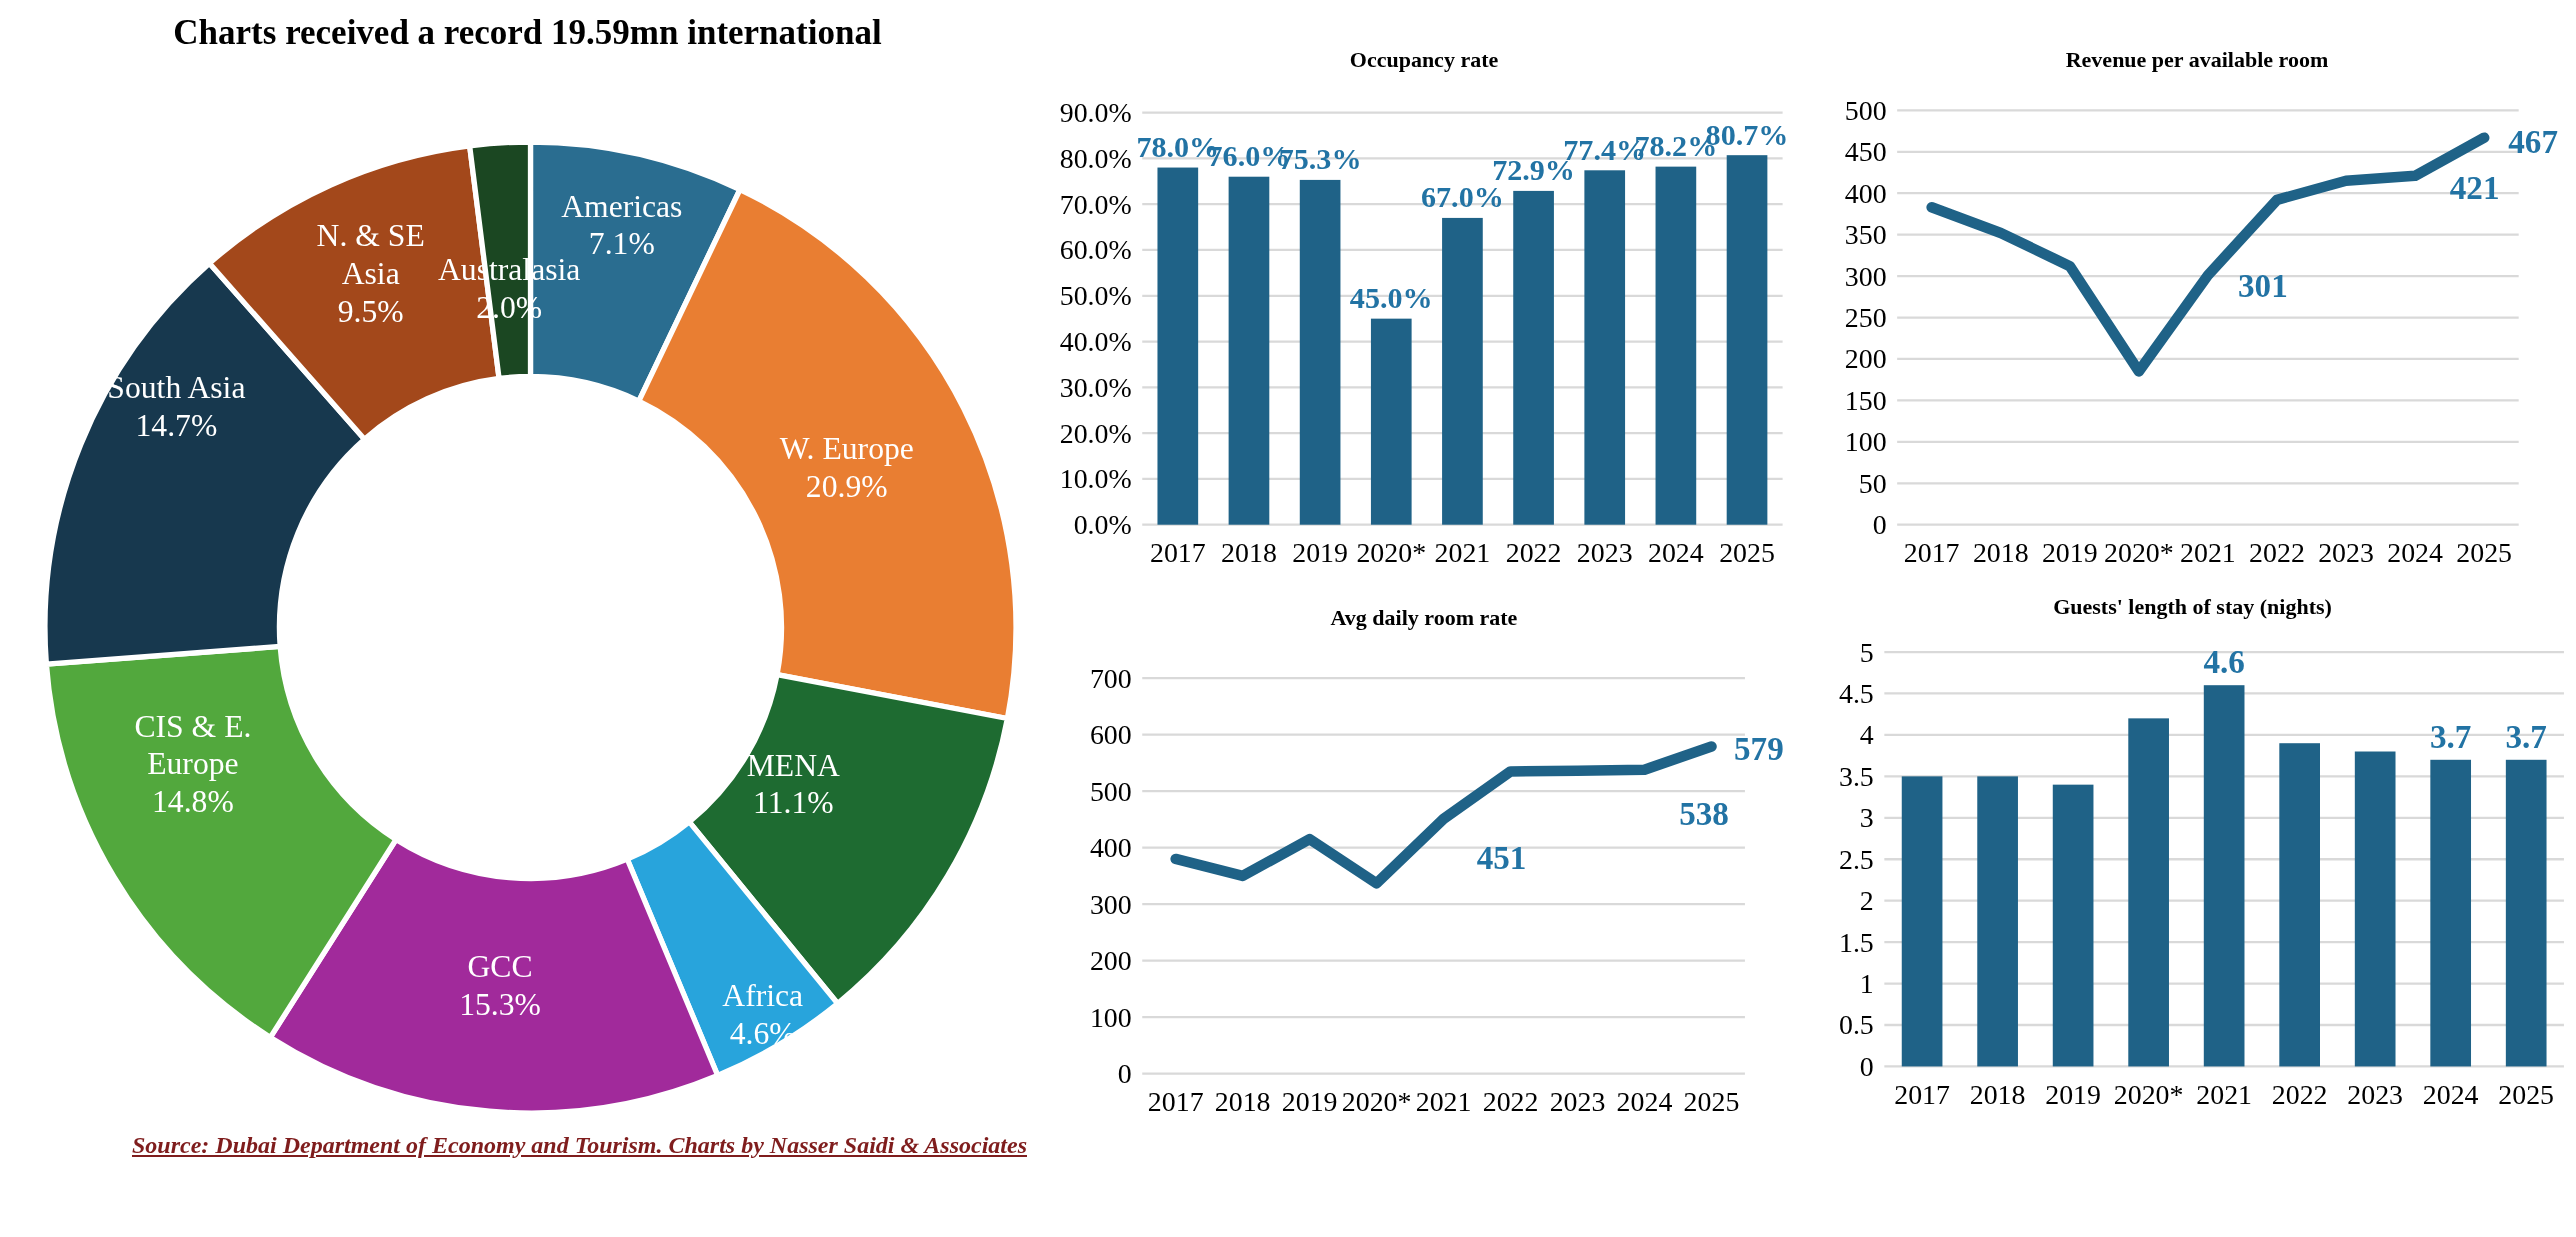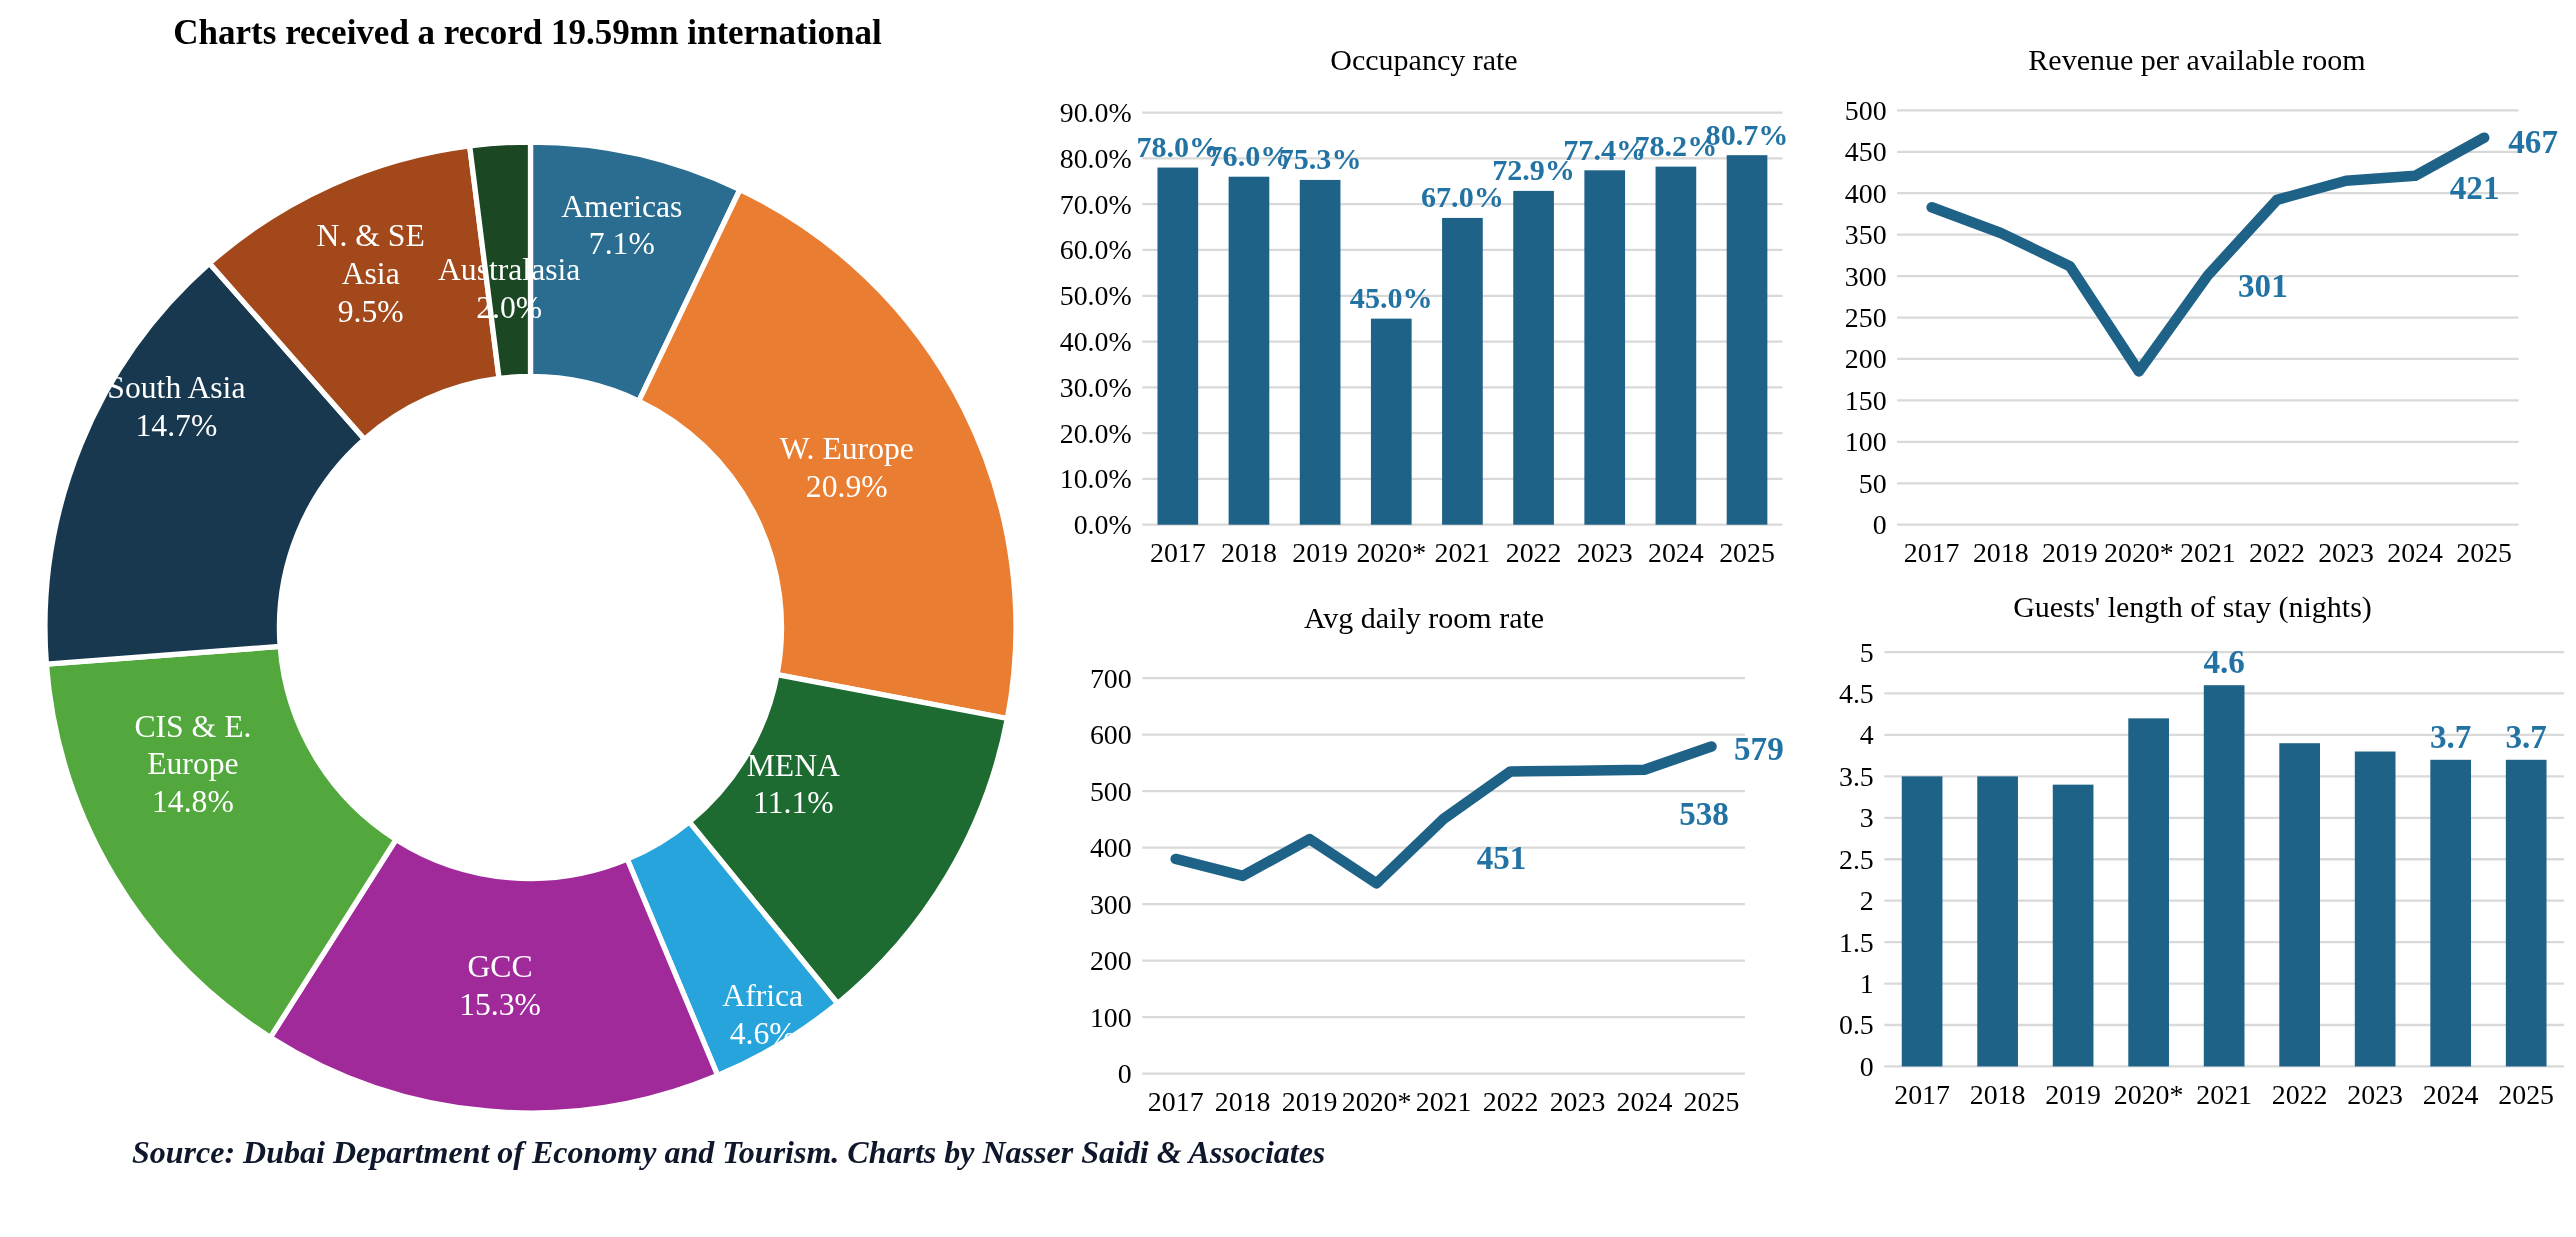--- a/index.html
+++ b/index.html
@@ -11,31 +11,31 @@
     overflow:hidden;
   }
   .donut-title{
     position:absolute;left:113px;top:12px;width:829px;
     text-align:center;font-weight:bold;font-size:35px;line-height:1.22;color:#000;
   }
   #donut-svg{position:absolute;left:42px;top:139px;}
   .cell{position:absolute;}
   .chart-title{
     height:60px;display:flex;align-items:center;justify-content:center;
-    font-weight:normal;font-size:30px;color:#000;
+    font-weight:bold;font-size:22px;color:#000;
   }
   #cell-occupancy{left:1029px;top:30px;width:790px;height:561px;}
   #cell-revpar{left:1818px;top:30px;width:758px;height:561px;text-align:right;}
   #cell-adr{left:1029px;top:588px;width:790px;height:561px;}
   #cell-los{left:1809px;top:580px;width:767px;height:573px;}
   #cell-los .chart-title{height:53px;text-align:right;}
   svg{display:block;font-family:inherit;}
   .footer{
     position:absolute;left:132px;top:1124px;width:1583px;
-    font-size:32px;font-weight:bold;font-style:italic;color:#0f172a;line-height:1.75;
+    font-size:24px;font-weight:bold;font-style:italic;color:#7f1d1d;line-height:1.75;text-decoration:underline;
   }
 </style>
 </head>
 <body>
 
 <div class="canvas">
 
   <div class="donut-title">
     <div>Charts received a record 19.59mn international</div>
   </div>

